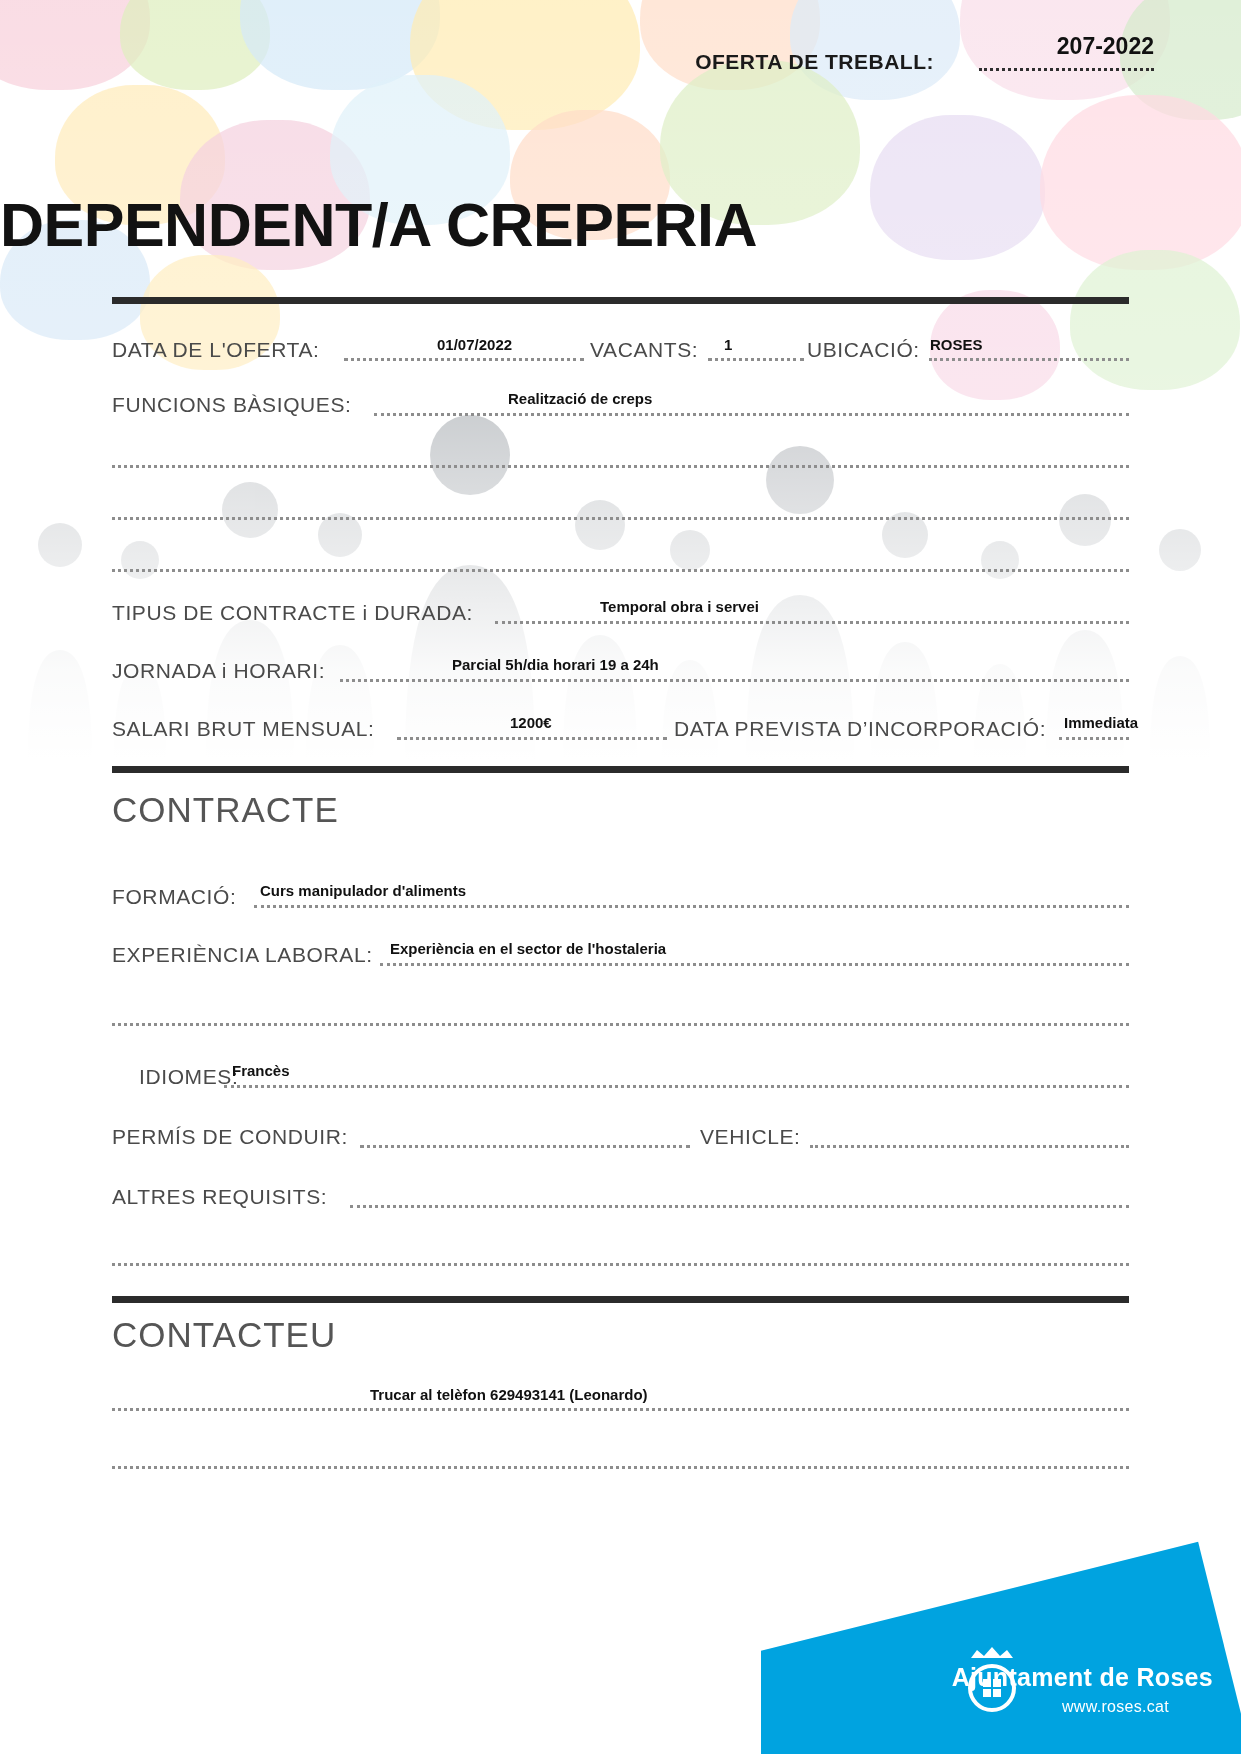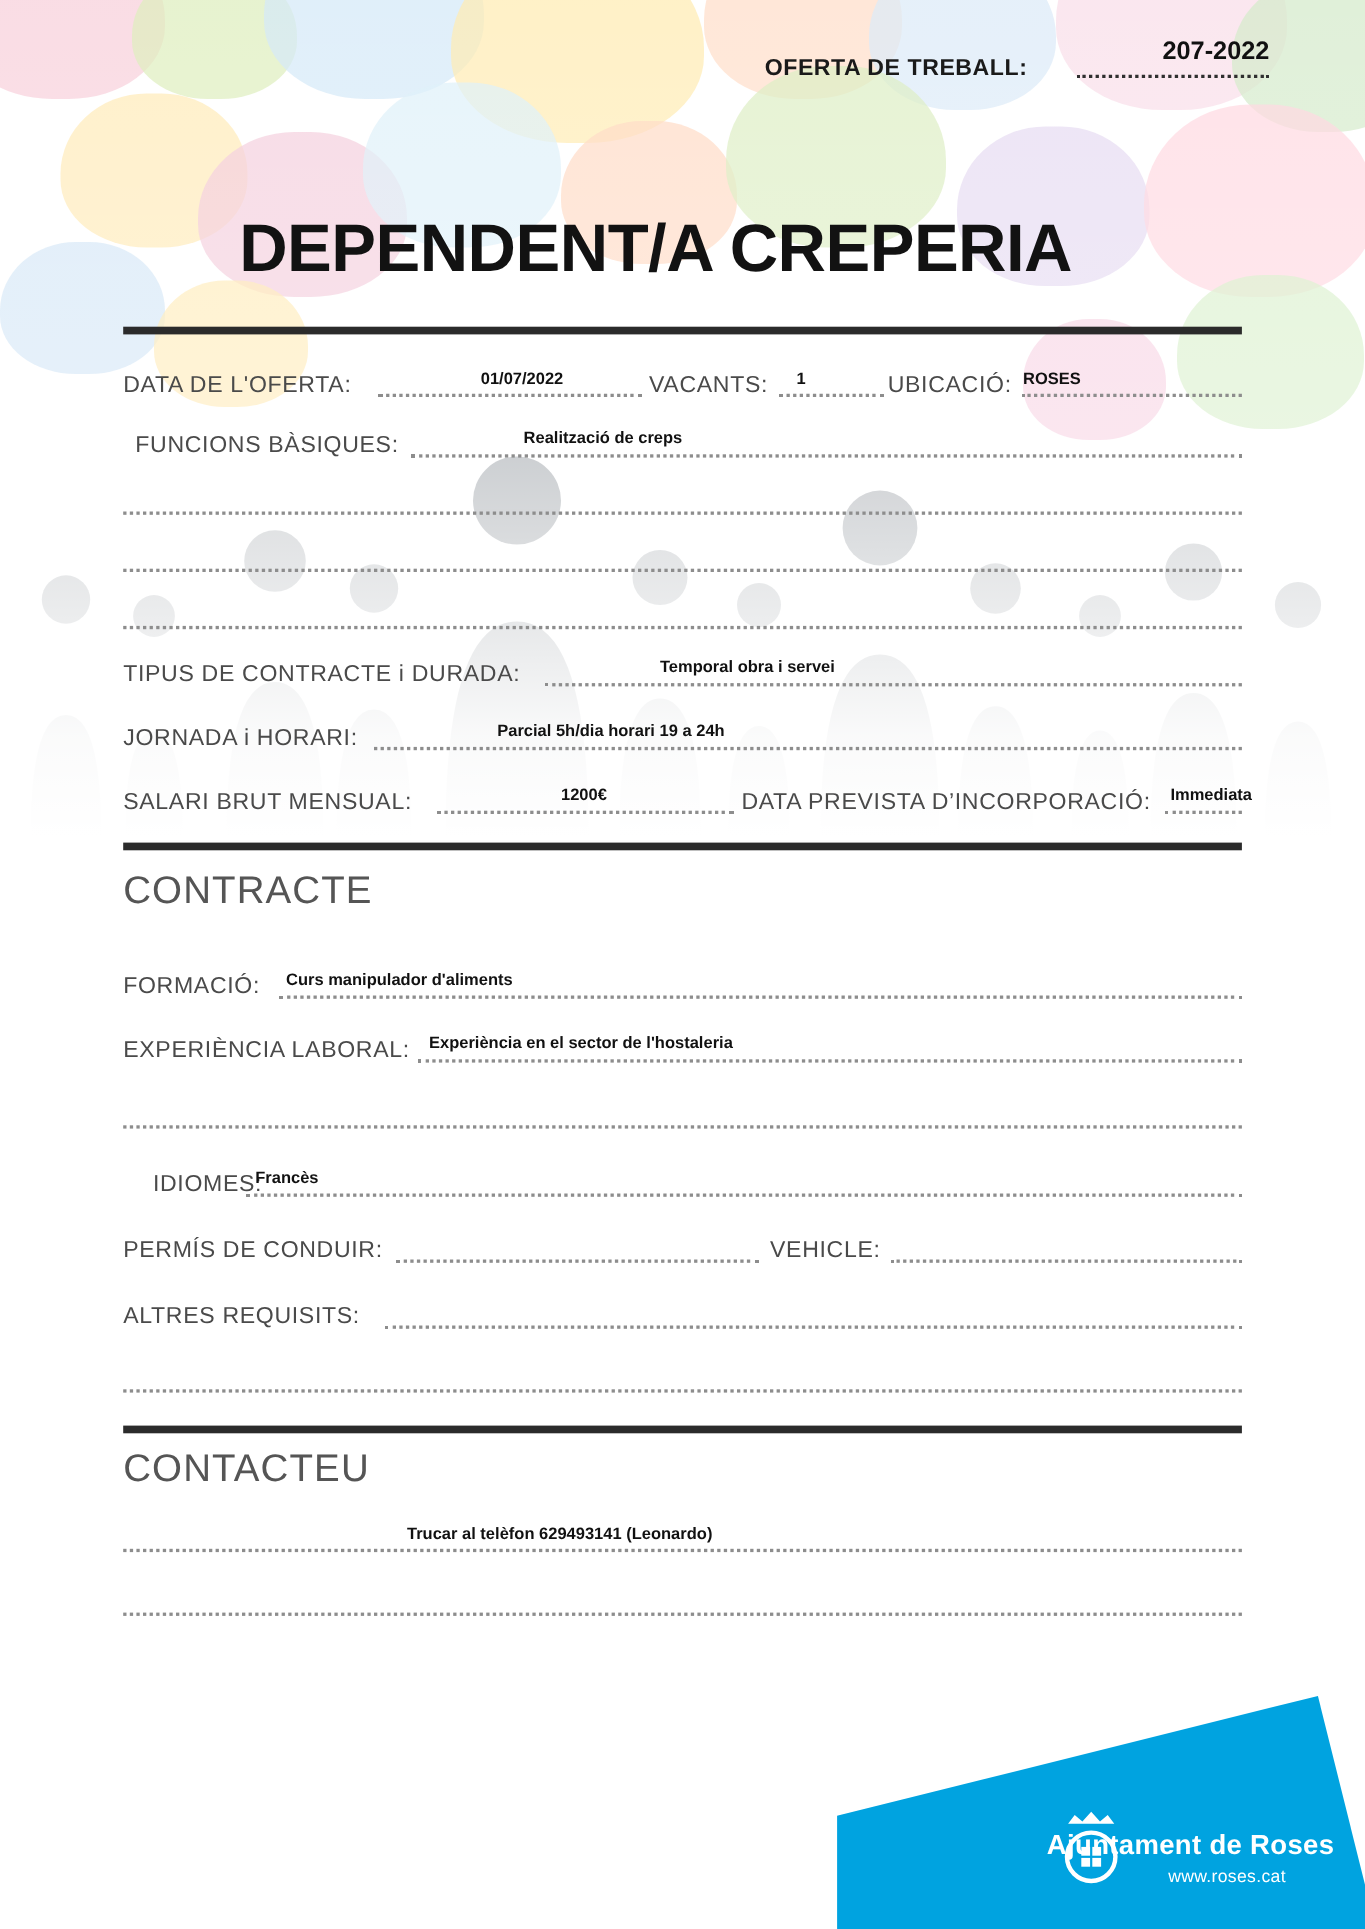--- a/index.html
+++ b/index.html
@@ -75,21 +75,21 @@
     right: 38px;
     top: 68px;
     width: 175px;
     border-bottom: 3px dotted #2f2f2f;
   }
 
   .main-title {
     position: absolute;
     left: 0; right: 0;
     top: 190px;
-    text-align: center;
+    text-align: left;
     font-size: 61px;
     font-weight: bold;
     letter-spacing: -0.5px;
     color: #121212;
   }
 
   .rule {
     position: absolute;
     left: 112px;
     width: 1017px;
@@ -278,23 +278,23 @@
     <span class="label" style="position:absolute;left:478px;bottom:3px;">VACANTS:</span>
     <span class="dots" style="left:596px;width:96px;"></span>
     <span class="val" style="left:612px;bottom:12px;">1</span>
 
     <span class="label" style="position:absolute;left:695px;bottom:3px;">UBICACIÓ:</span>
     <span class="dots" style="left:817px;width:200px;"></span>
     <span class="val" style="left:818px;bottom:12px;">ROSES</span>
   </div>
 
   <div class="row" style="top:390px;">
-    <span class="label" style="position:absolute;left:0;bottom:3px;margin-left:11px;">FUNCIONS BÀSIQUES:</span>
+    <span class="label" style="position:absolute;left:0;bottom:3px;">FUNCIONS BÀSIQUES:</span>
     <span class="dots" style="left:262px;width:755px;"></span>
-    <span class="val" style="left:364px;bottom:13px;text-align:center;">Realització de creps</span>
+    <span class="val" style="left:396px;bottom:13px;text-align:center;">Realització de creps</span>
   </div>
   <div class="row" style="top:442px;">
     <span class="dots" style="left:0;width:1017px;"></span>
   </div>
   <div class="row" style="top:494px;">
     <span class="dots" style="left:0;width:1017px;"></span>
   </div>
   <div class="row" style="top:546px;">
     <span class="dots" style="left:0;width:1017px;"></span>
   </div>

